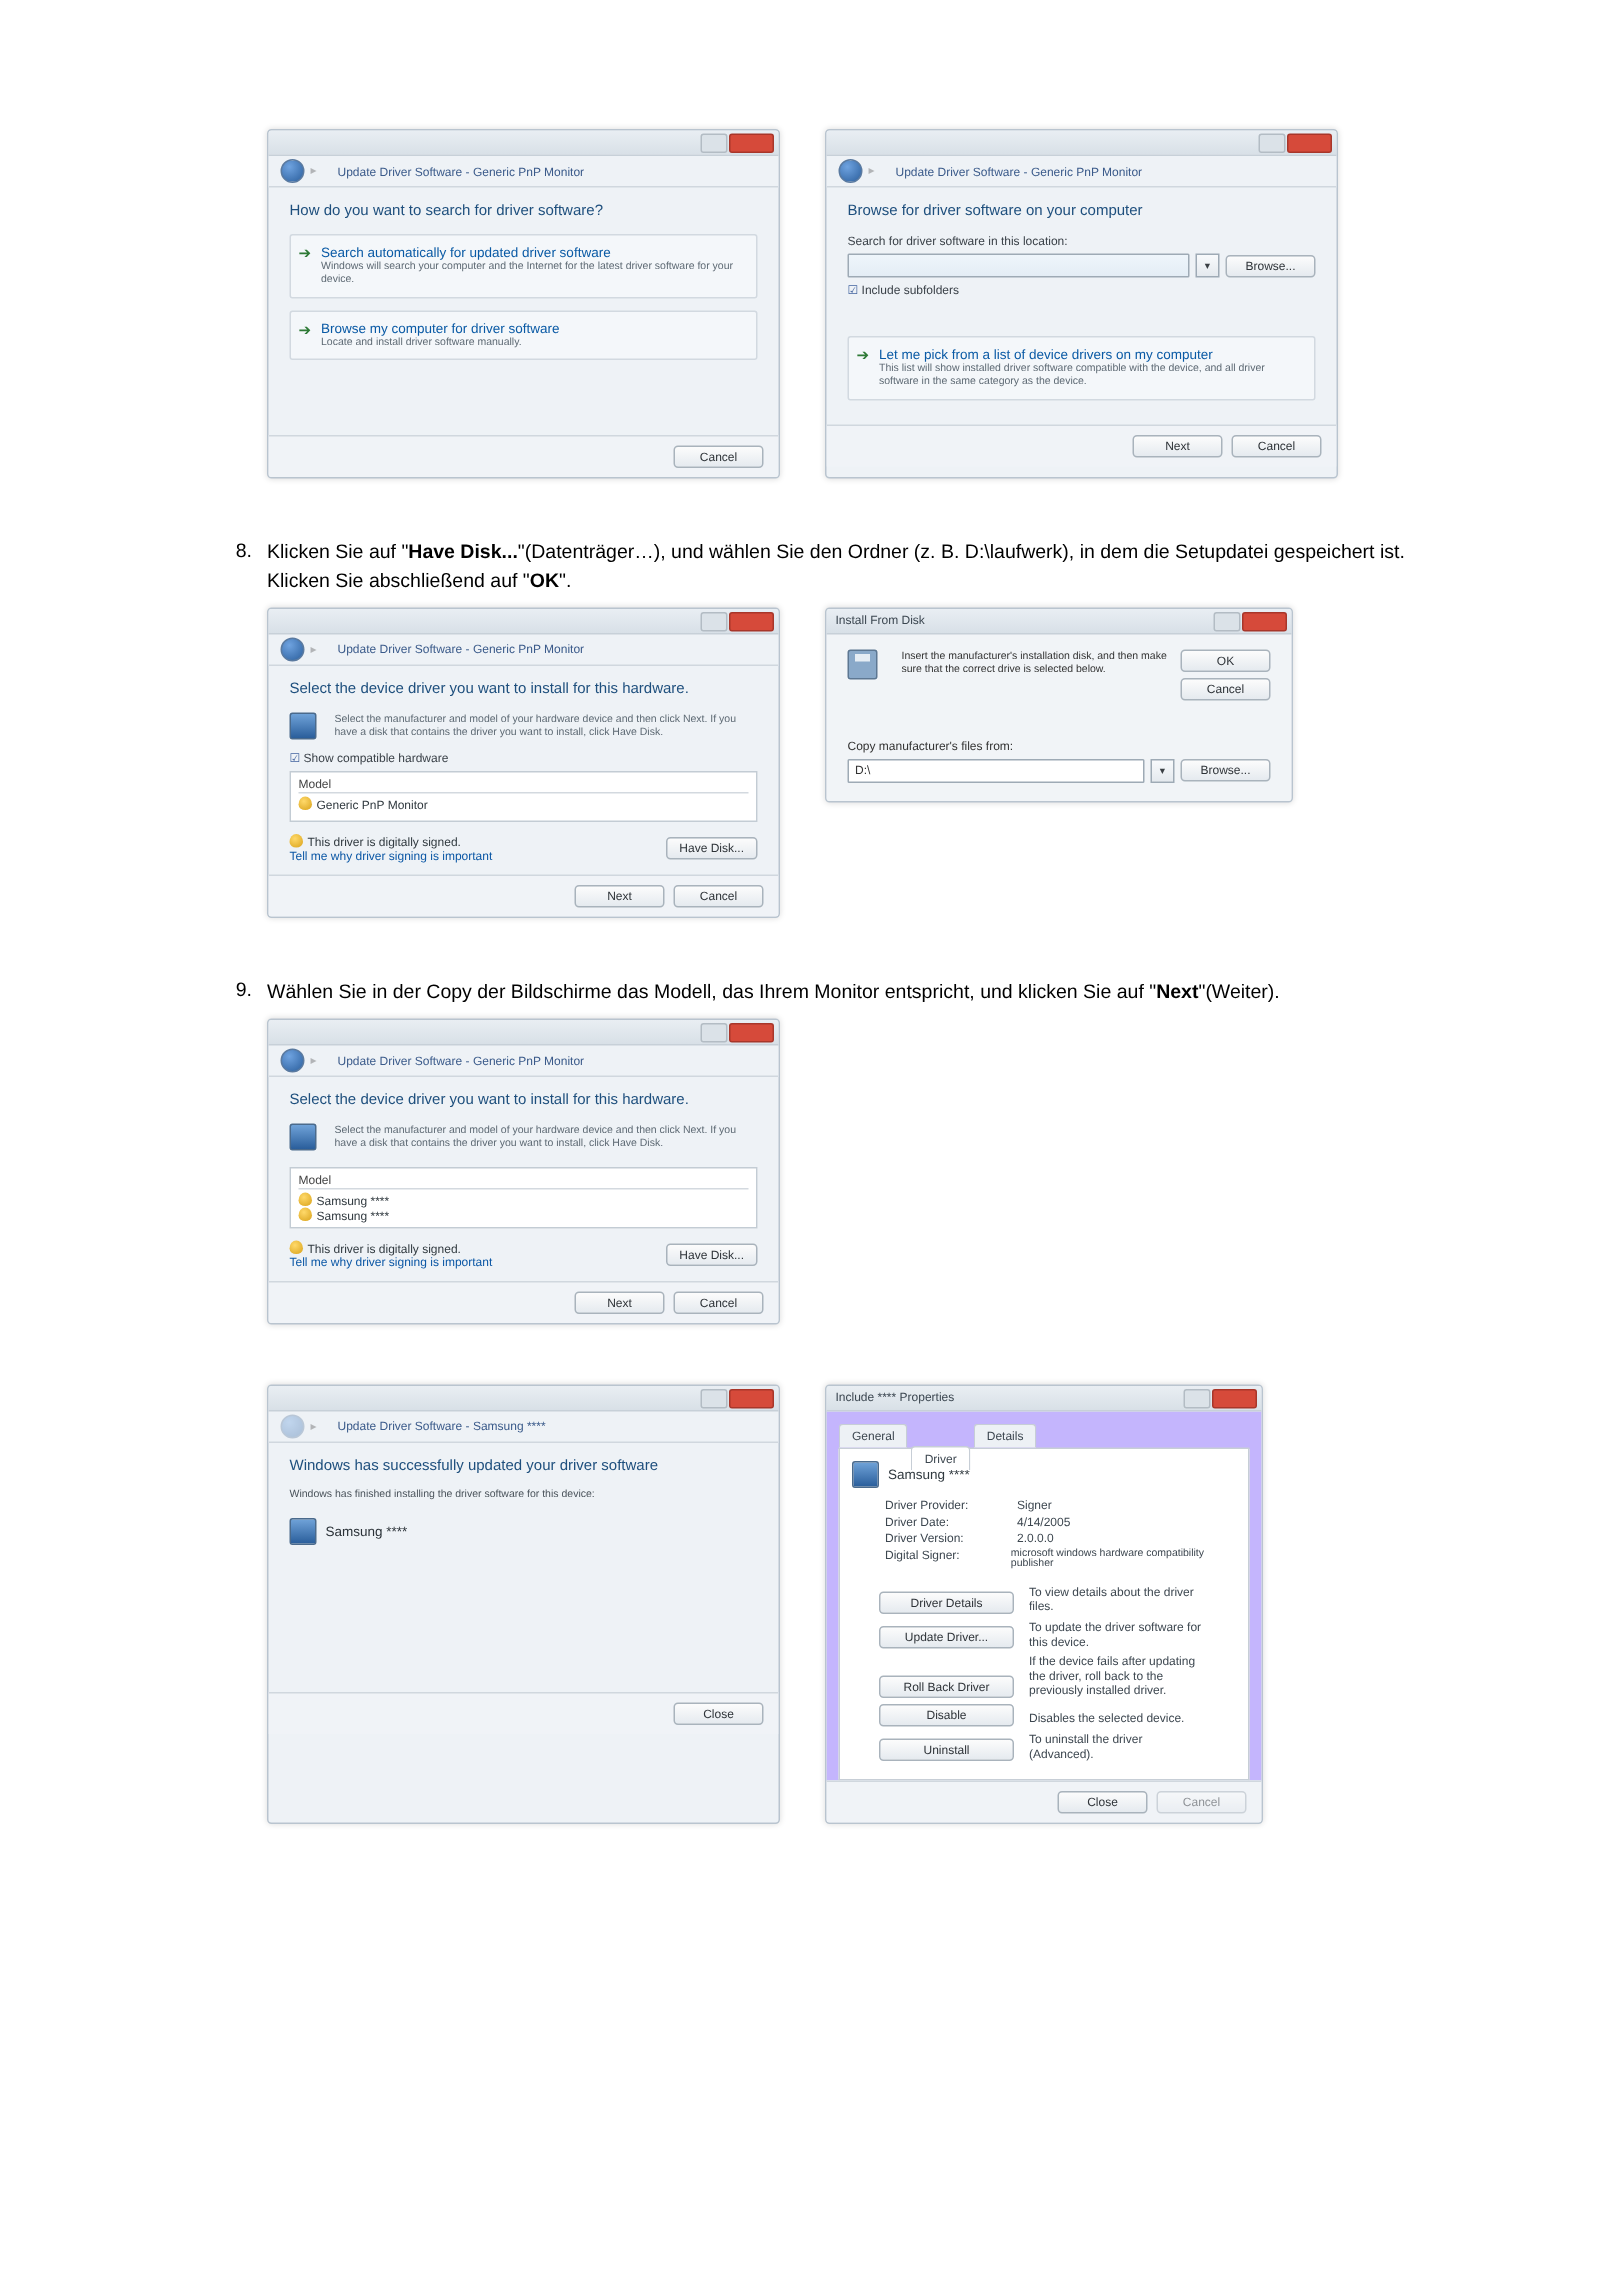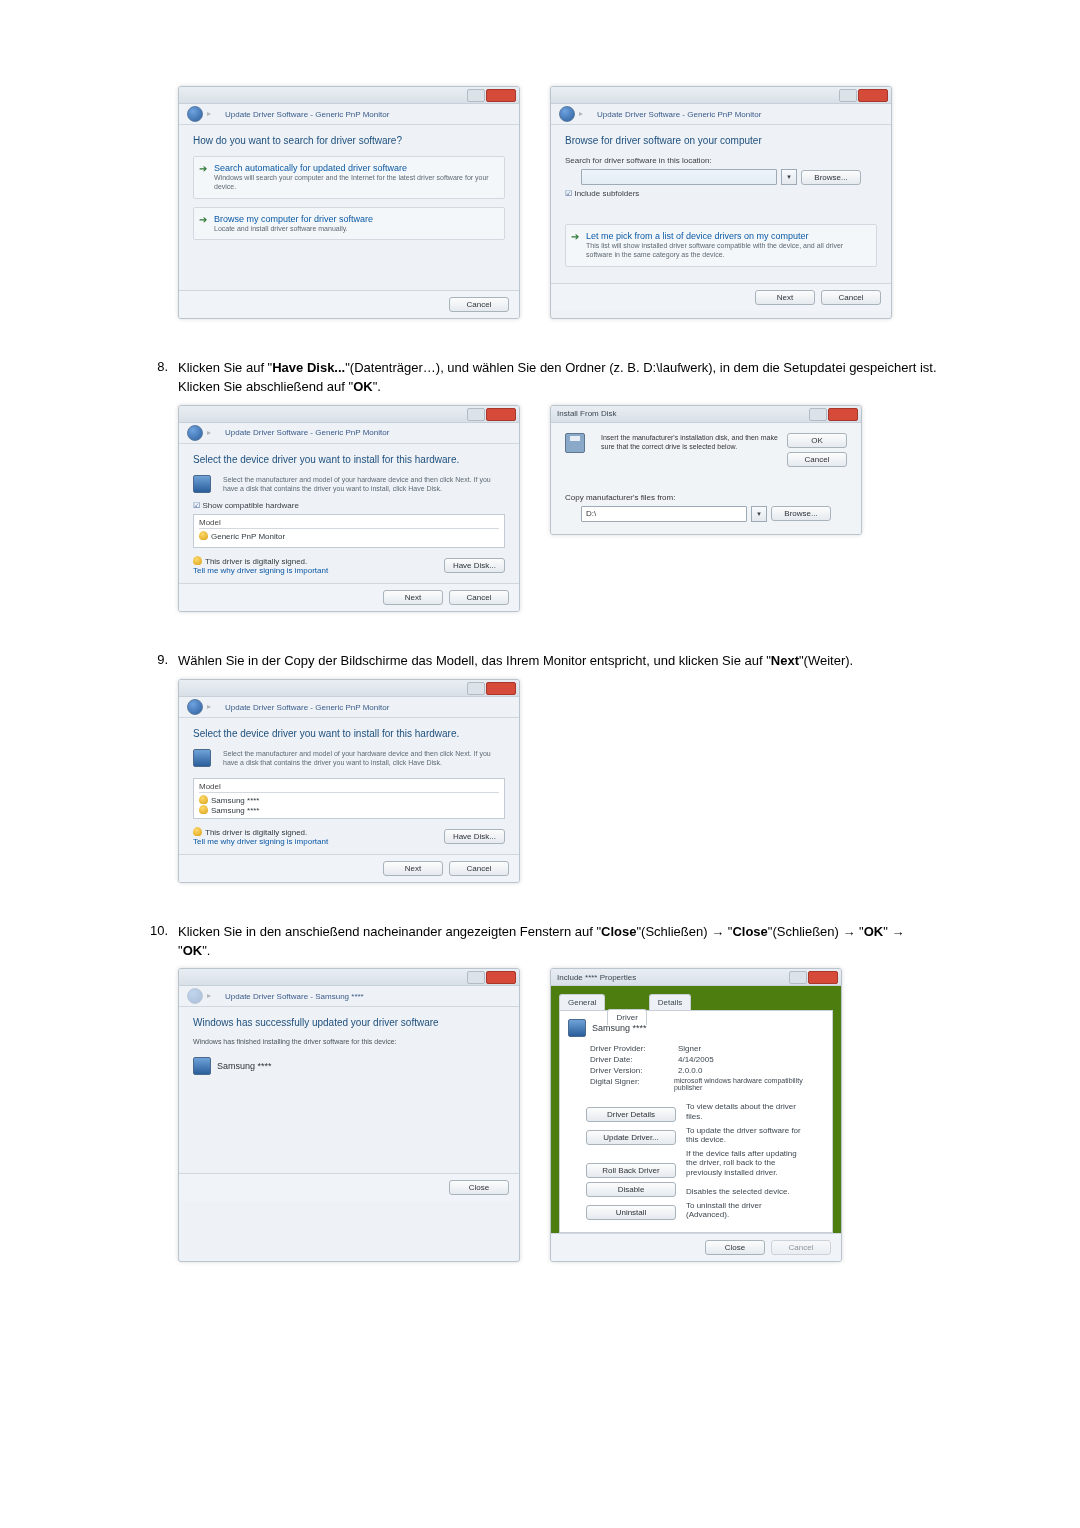--- a/index.html
+++ b/index.html
@@ -156,21 +156,21 @@
       border-radius: 3px;
       background: linear-gradient(#fcfcfc, #e5eaef);
       font-size: 8px;
       color: #2e3338;
       text-align: center;
     }
     .field-row {
       display: flex;
       align-items: center;
       gap: 4px;
-      margin: 4px 16px;
+      margin: 4px 0;
       justify-content: space-between;
     }
     .text-input {
       flex: 1;
       height: 14px;
       border: 1px solid #9eaab5;
       background: #fff;
       border-radius: 1px;
     }
     .drop-arrow {
@@ -456,26 +456,20 @@
         </div>
         <div class="foot-bar">
           <span class="btn">Next</span>
           <span class="btn">Cancel</span>
         </div>
       </div>
     </div>
   </div>
 
   <div class="step">
-    <div class="step-row">
-      <div class="step-num">10.</div>
-      <div class="step-text">
-        <span>Klicken Sie in den anschießend nacheinander angezeigten Fenstern auf "</span><b>Close</b><span>"(Schließen) → "</span><b>Close</b><span>"(Schließen) → "</span><b>OK</b><span>" → "</span><b>OK</b><span>".</span>
-      </div>
-    </div>
     <div class="shots-row">
 
       <div class="shot" style="width:340px">
         <div class="titlebar">
           <span class="win-min"></span>
           <span class="win-close"></span>
         </div>
         <div class="nav-area">
           <span class="nav-back" style="opacity:.35"></span>
           <span class="nav-fwd">▸</span>
@@ -494,21 +488,21 @@
           <span class="btn">Close</span>
         </div>
       </div>
 
       <div class="shot" style="width:290px">
         <div class="titlebar">
           <span>Include **** Properties</span>
           <span class="win-min"></span>
           <span class="win-close"></span>
         </div>
-        <div style="padding:4px 8px 0 8px;background:#4d7c0f">
+        <div style="padding:4px 8px 0 8px;background:#c4b5fd">
           <div class="tabs">
             <div class="tab">General</div>
             <div class="tab active">Driver</div>
             <div class="tab">Details</div>
           </div>
           <div style="background:#fff;border:1px solid #c7ced6;border-top:none;padding:8px">
             <div style="display:flex;align-items:center;margin-bottom:6px">
               <span class="hw-icon"></span>
               <span style="font-size:9px">Samsung ****</span>
             </div>

